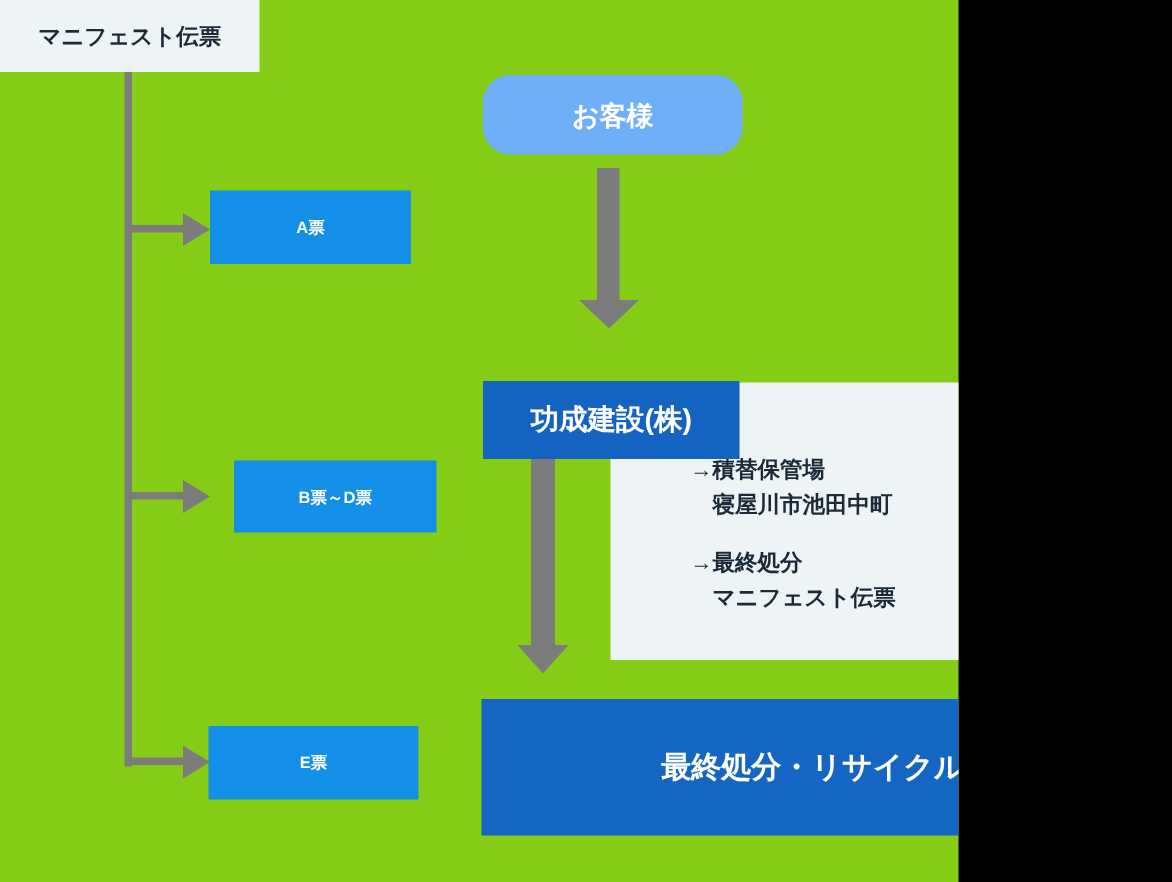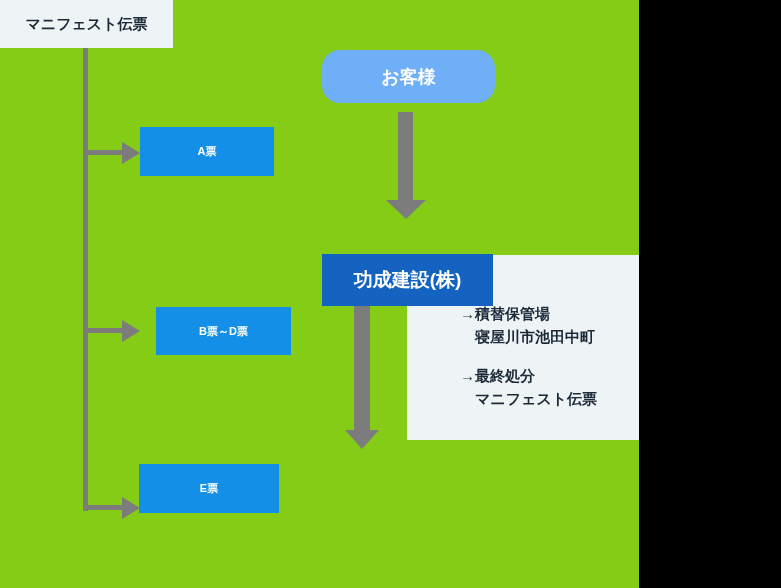--- a/index.html
+++ b/index.html
@@ -20,21 +20,21 @@
     text-align: center;
   }
   
   .light-box { background: #EEF3F5; color: #1C2A38; font-weight: bold; }
   #manifest-box { left: 0; top: 0; width: 173px; height: 48px; font-size: 15px; }
 
   
   .slip-box { background: #148FE8; color: #ffffff; font-weight: bold; font-size: 11px; }
   #slip-a   { left: 140px; top: 127px; width: 134px; height: 49px; }
   #slip-bd  { left: 156px; top: 307px; width: 135px; height: 48px; }
-  #slip-e   { left: 139px; top: 464px; width: 140px; height: 49px; }
+  #slip-e   { left: 139px; top: 484px; width: 140px; height: 49px; }
 
   
   #customer-box { left: 322px; top: 50px; width: 173px; height: 53px;
                   background: #6FAFF8; color: #fff; font-weight: bold; font-size: 18px; border-radius: 18px; }
   #region-box { left: 522px; top: 47px; width: 255px; height: 60px;
                 background: #E9DE55; color: #20251c; font-weight: bold; font-size: 15px; }
 
   
   #company-box { left: 322px; top: 230px; width: 171px; height: 52px;
                  background: #1563C1; color: #fff; font-weight: bold; font-size: 19px; z-index: 3; margin-top: 24px; }
@@ -105,14 +105,15 @@
     </div>
     <div class="facility">
       <div class="title">→最終処分</div>
       <div class="addr">マニフェスト伝票</div>
     </div>
   </div>
 
   <div class="gray flow-shaft" id="flow2-shaft"></div>
   <div id="flow2-head"></div>
 
+  <div class="box" id="final-box">最終処分・リサイクル</div>
 
 </div>
 
 </body></html>

